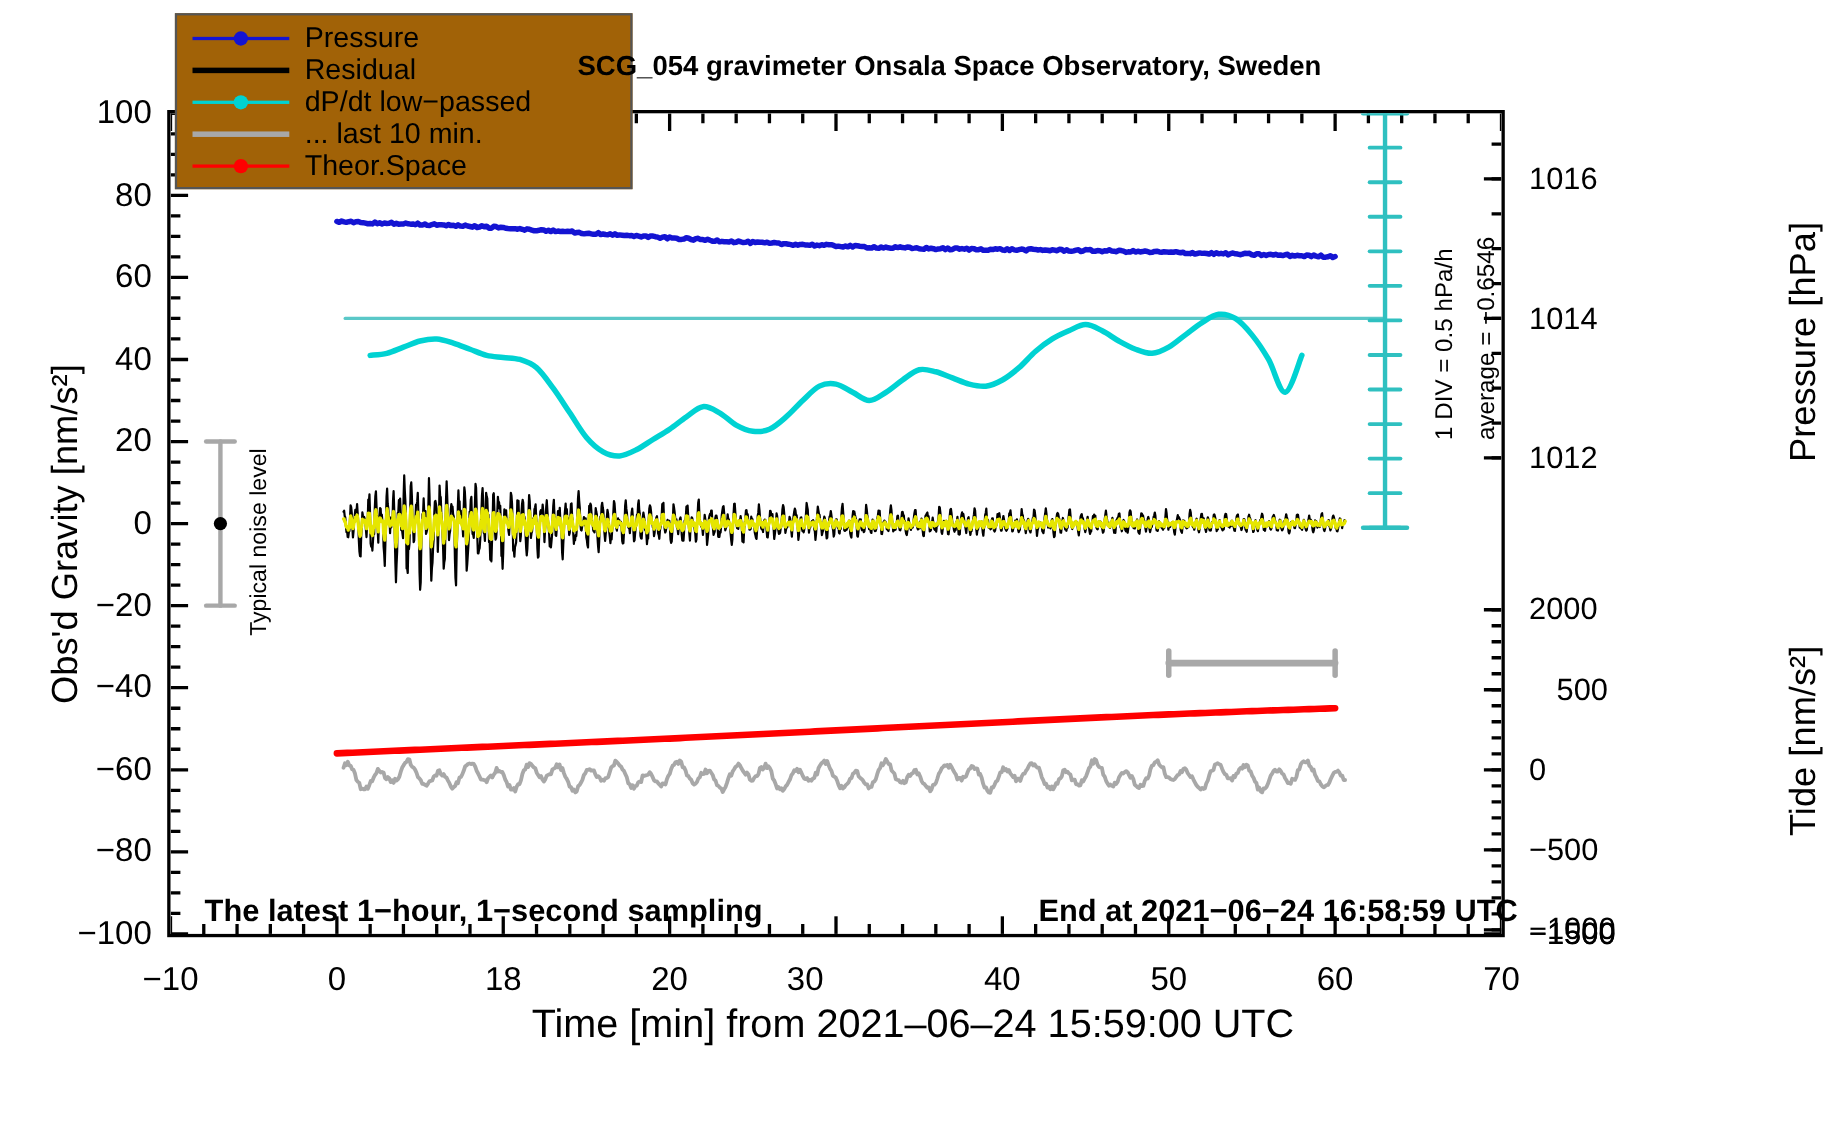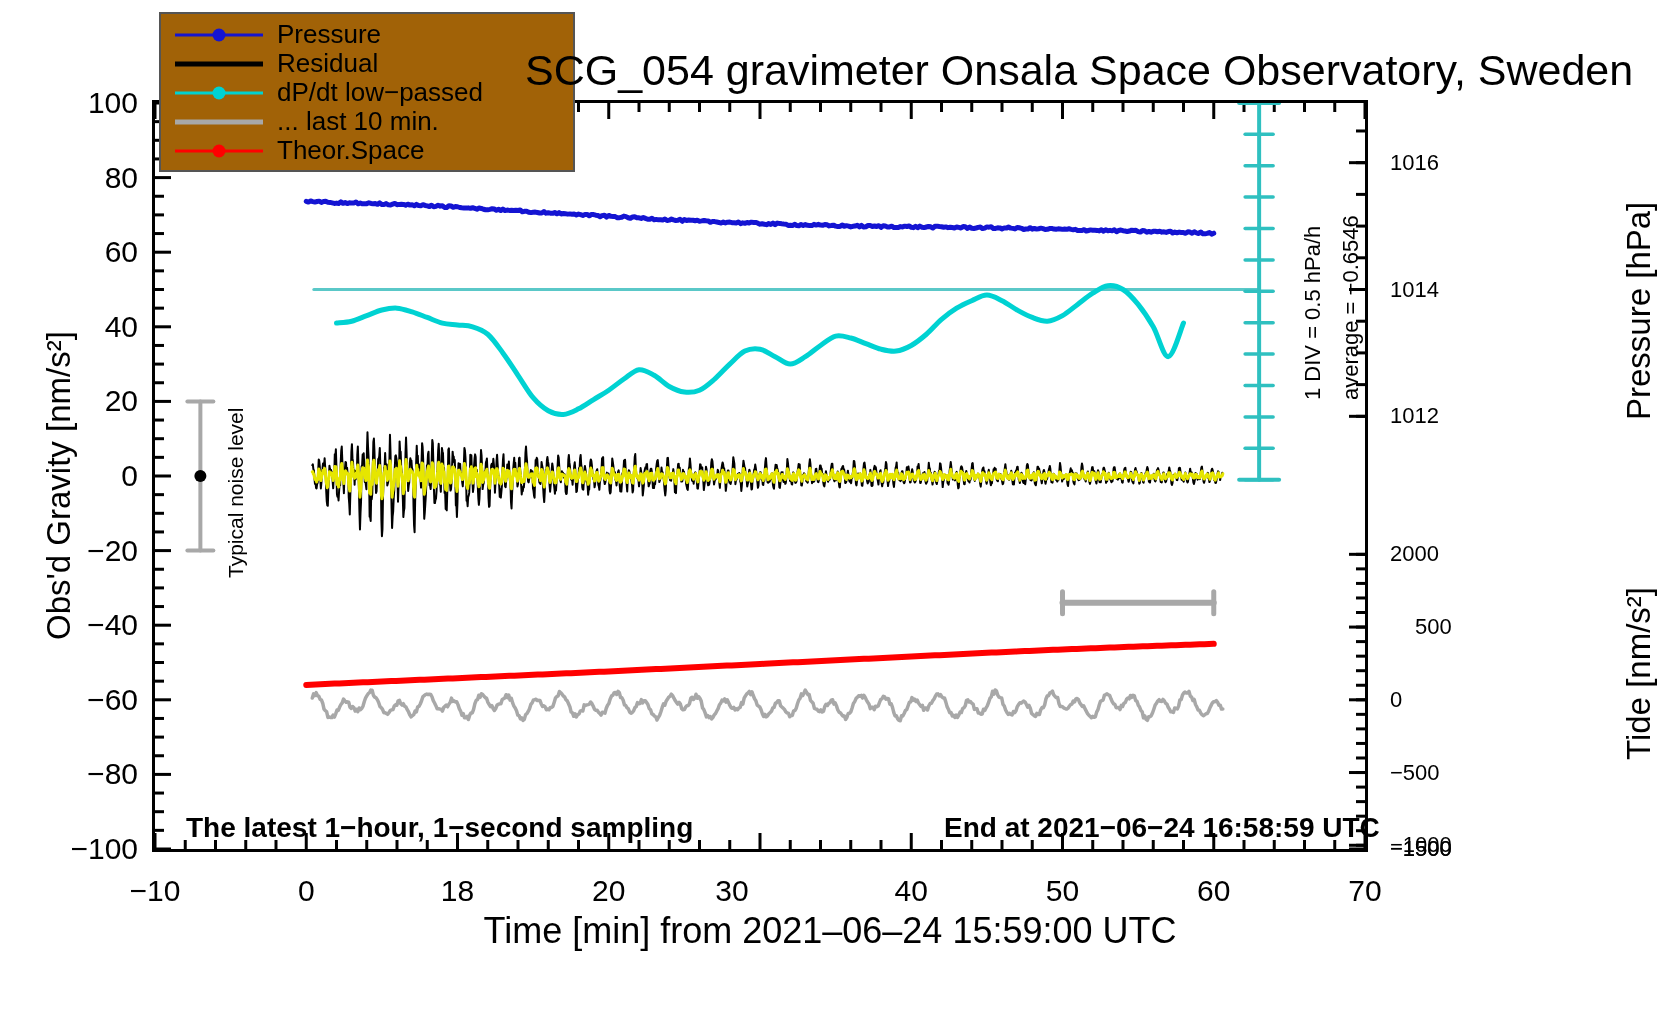--- a/index.html
+++ b/index.html
@@ -5,42 +5,42 @@
   html,body{margin:0;padding:0;background:#fff;}
   body{width:1660px;height:1020px;position:relative;
        font-family:"Liberation Sans","DejaVu Sans",sans-serif;color:#000;overflow:hidden;}
   
   #plot-frame{position:absolute;left:152px;top:100px;width:1216px;height:752px;
               border:3px solid #000;box-sizing:border-box;background:#fff;}
   #plot-area{position:absolute;inset:0;overflow:hidden;}
   svg{display:block;}
   .tick-left{position:absolute;left:0;font-size:30px;text-align:right;width:120px;
              transform:translateY(-50%);white-space:nowrap;}
-  .tick-right{position:absolute;font-size:22px;text-align:right;
+  .tick-right{position:absolute;font-size:28px;text-align:right;
               transform:translateY(-50%);white-space:nowrap;}
   .tick-bot{position:absolute;font-size:30px;text-align:center;width:100px;
             transform:translateX(-50%);white-space:nowrap;}
   
   .axis-title{position:absolute;font-size:33px;white-space:nowrap;}
   .rot-left{transform-origin:0 0;transform:rotate(-90deg);}
   .rot-right{transform-origin:0 0;transform:rotate(-90deg);}
   
   #legend{position:absolute;left:159px;top:12px;width:416px;height:160px;
           border:2px solid #555;background:#a16207;box-sizing:border-box;
           padding:6px 0 0 0;z-index:40;}
   .leg-row{display:flex;align-items:center;height:29px;padding-left:14px;}
   .leg-sym{width:88px;height:20px;position:relative;flex:0 0 88px;}
   .leg-line{position:absolute;left:0;top:50%;width:88px;height:3px;
             transform:translateY(-50%);}
   .leg-line.thick{height:5px;}
   .leg-dot{position:absolute;left:44px;top:50%;width:13px;height:13px;
            border-radius:50%;transform:translate(-50%,-50%);}
   .leg-txt{font-size:26px;padding-left:14px;white-space:nowrap;}
   
-  #title{position:absolute;left:525px;top:46px;font-size:43px;font-weight:normal;
+  #title{position:absolute;left:525px;top:46px;font-size:25px;font-weight:bold;
          white-space:nowrap;z-index:45;}
   .note-bold{position:absolute;font-size:28px;font-weight:bold;white-space:nowrap;}
   .vert-note{position:absolute;font-size:22px;white-space:nowrap;
              transform-origin:0 0;transform:rotate(-90deg);}
   #xaxis-title{position:absolute;left:830px;top:910px;font-size:36px;
                transform:translateX(-50%);white-space:nowrap;}
 </style>
 </head>
 <body>
 

